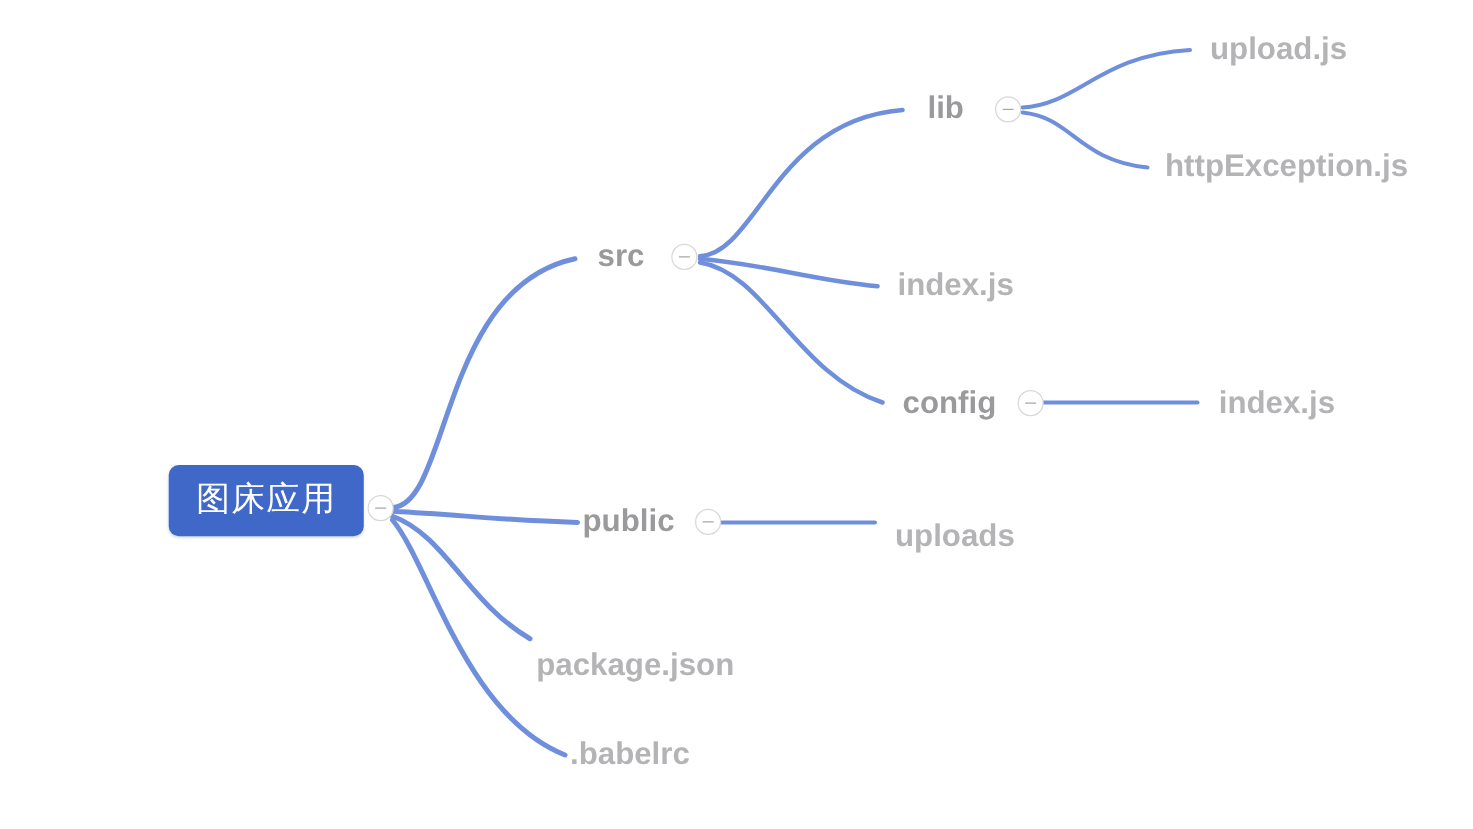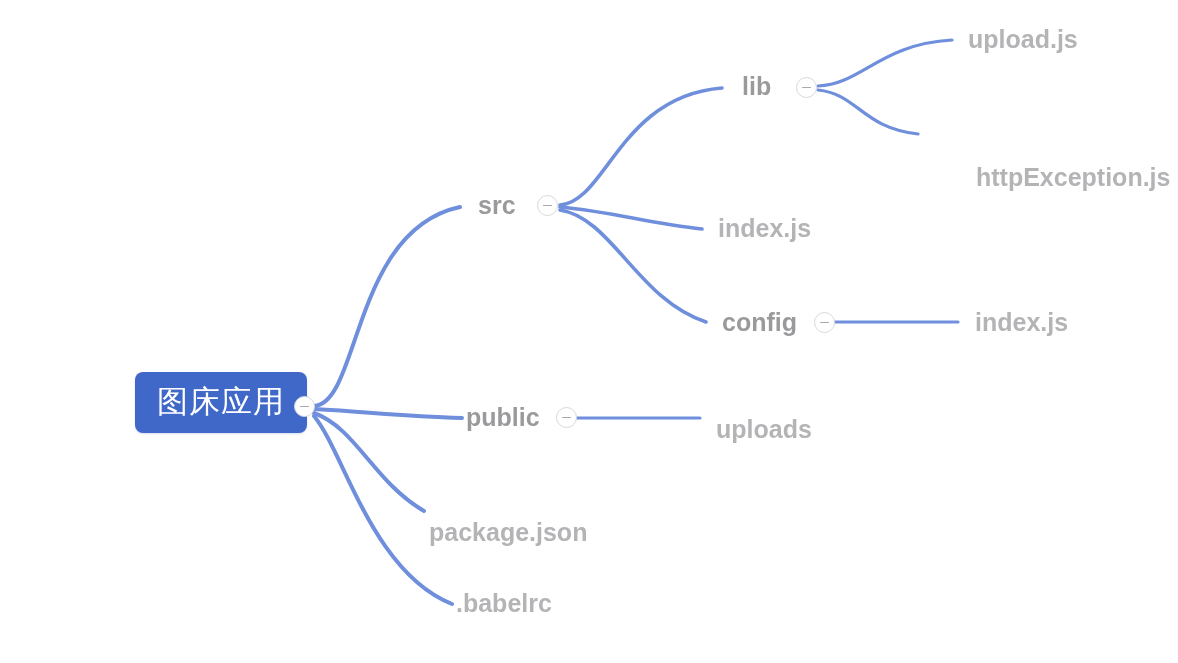--- a/index.html
+++ b/index.html
@@ -31,21 +31,21 @@
     position: absolute;
     display: flex;
     align-items: center;
     white-space: nowrap;
   }
   .root-node {
     background: #3f68c9;
     color: #ffffff;
     border-radius: 8px;
     padding: 14px 22px 16px 22px;
-    font-size: 31px;
+    font-size: 27px;
     letter-spacing: 1px;
     line-height: 1;
     box-shadow: 0 1px 2px rgba(40,70,160,0.18);
   }
   .leaf-label {
     color: #9a9a9d;
     font-size: 25px;
     line-height: 1;
     font-weight: 700;
   }
@@ -131,21 +131,21 @@
     <span class="leaf-label">lib</span>
   </div>
   <div class="collapse" style="left:796px; top:77px;">
     <span class="minus"></span>
   </div>
 
   <div class="node" style="left:968px; top:27px;">
     <span class="leaf-label dim">upload.js</span>
   </div>
 
-  <div class="node" style="left:976px; top:121px;margin-top:44px;">
+  <div class="node" style="left:932px; top:121px;">
     <span class="leaf-label dim">httpException.js</span>
   </div>
 
   <div class="node" style="left:718px; top:216px;">
     <span class="leaf-label dim">index.js</span>
   </div>
 
   <div class="node" style="left:722px; top:310px;">
     <span class="leaf-label">config</span>
   </div>

